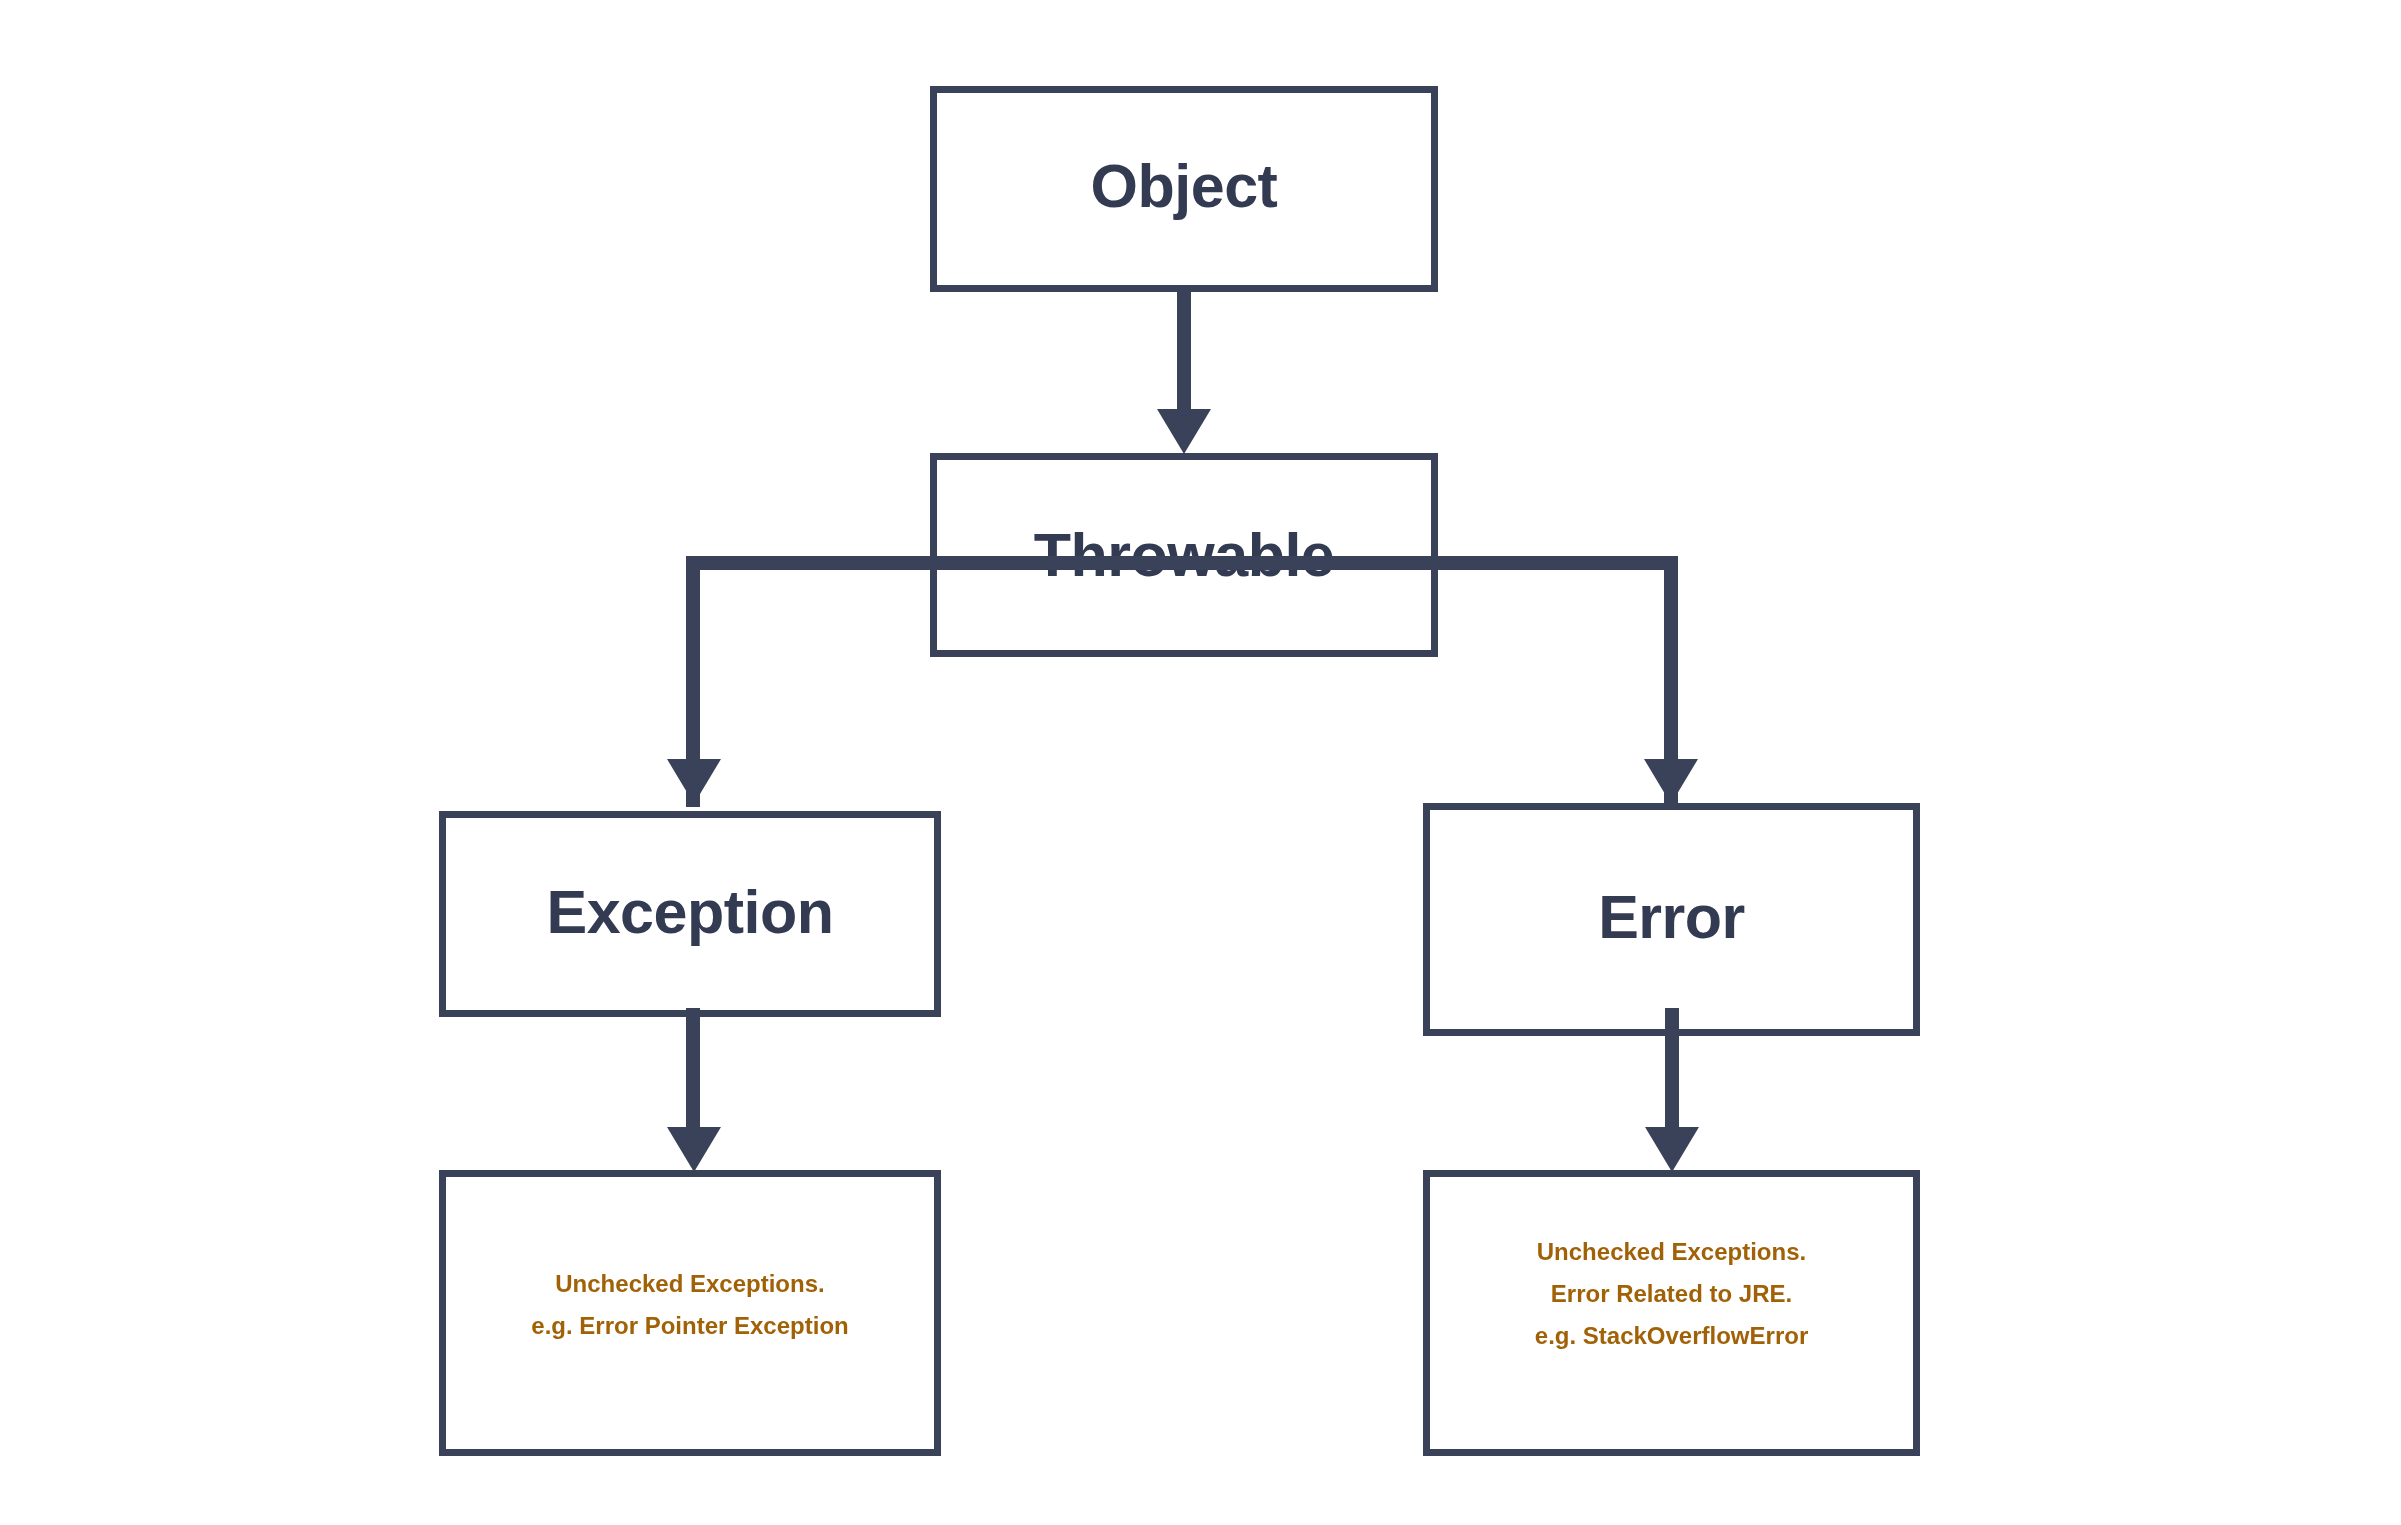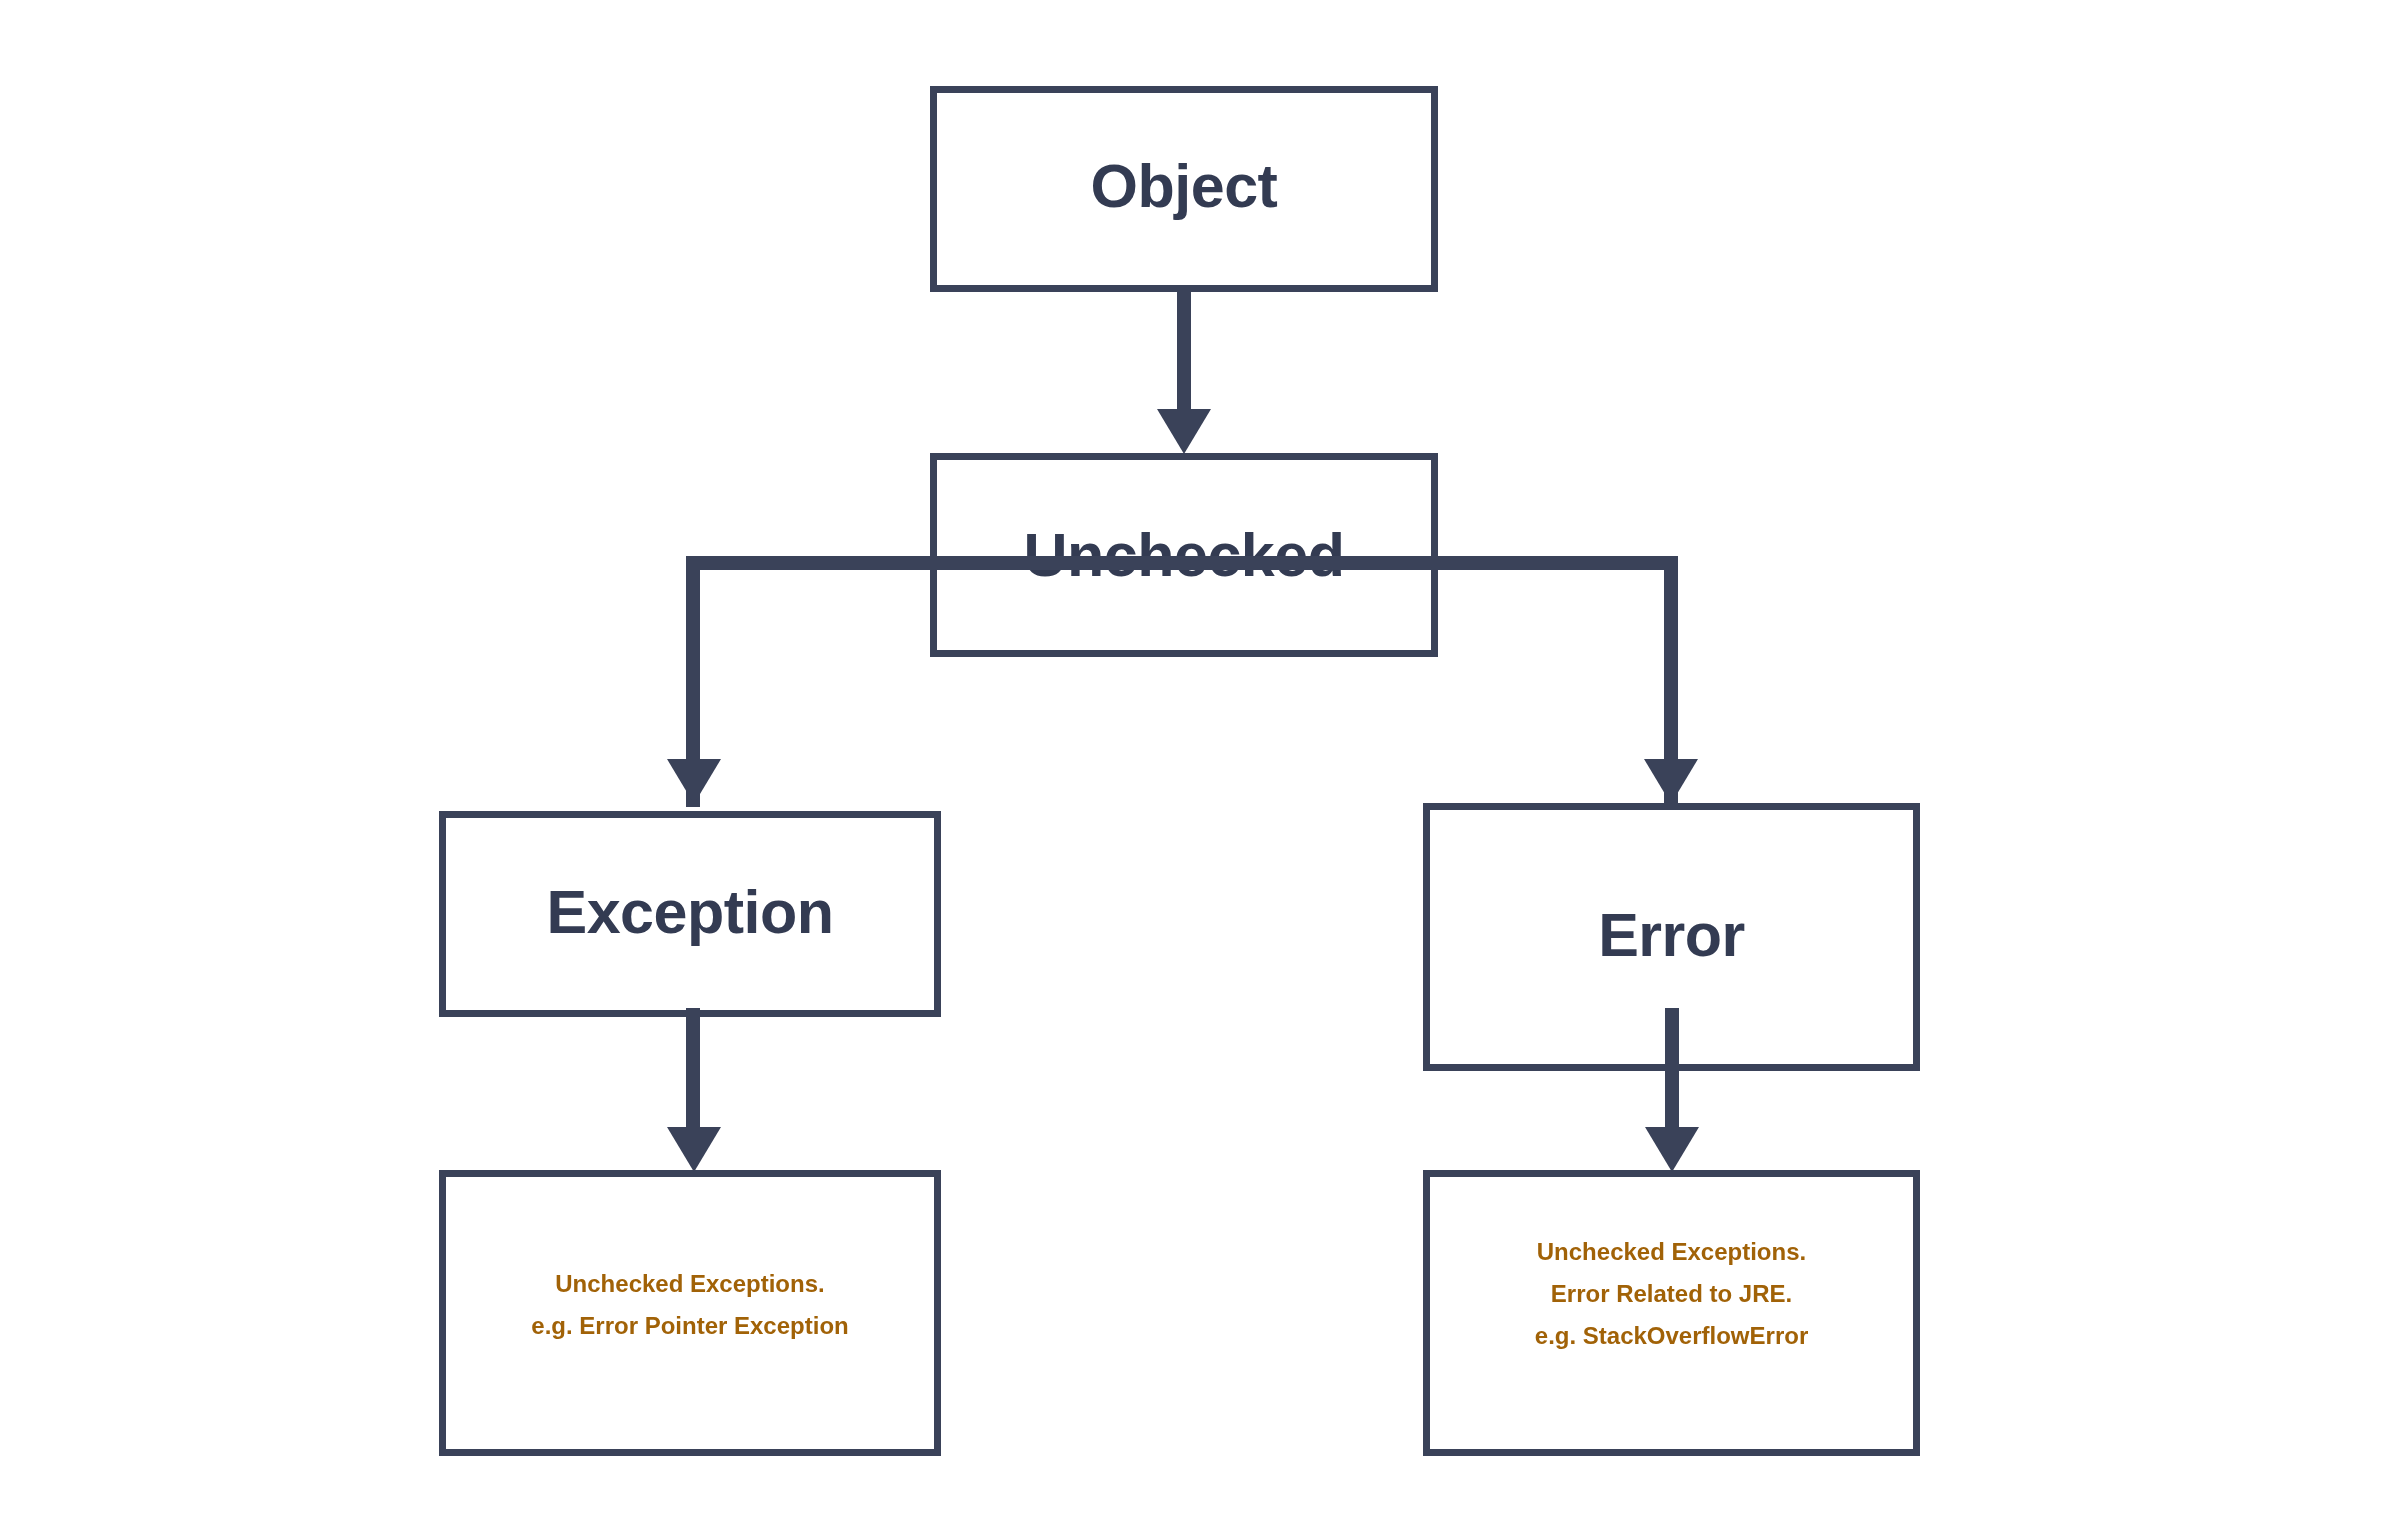--- a/index.html
+++ b/index.html
@@ -35,21 +35,21 @@
     color: #333b52;
     font-weight: bold;
     letter-spacing: -0.5px;
     line-height: 1;
     white-space: nowrap;
   }
 
   .node--object   { left: 930px; top: 86px;   width: 508px; height: 206px; }
   .node--throwable{ left: 930px; top: 453px;  width: 508px; height: 204px; }
   .node--exception{ left: 439px;  top: 803px;  width: 502px; height: 206px; margin-top: 8px; }
-  .node--error    { left: 1423px; top: 803px;  width: 497px; height: 268px; justify-content: center; }
+  .node--error    { left: 1423px; top: 803px;  width: 497px; height: 233px; justify-content: center; }
   .node--exception-detail { left: 439px;  top: 1170px; width: 502px; height: 286px; }
   .node--error-detail     { left: 1423px; top: 1170px; width: 497px; height: 286px; }
 
   .node--object   .node-title { font-size: 61px; margin-top: -5.6px; }
   .node--throwable .node-title{ font-size: 61px; margin-top: 0px; }
   .node--exception .node-title{ font-size: 61px; margin-top: -3.7px; }
   .node--error     .node-title{ font-size: 61px; margin-top: -3.7px; }
 
   .detail-text {
     color: #a16207;
@@ -103,21 +103,21 @@
 </head>
 <body>
 
 <div id="canvas">
 
   <div class="node node--object">
     <div class="node-title">Object</div>
   </div>
 
   <div class="node node--throwable">
-    <div class="node-title">Unchecked</div>
+    <div class="node-title">Throwable</div>
   </div>
 
   <div class="node node--exception">
     <div class="node-title">Exception</div>
   </div>
 
   <div class="node node--error">
     <div class="node-title">Error</div>
   </div>
 

